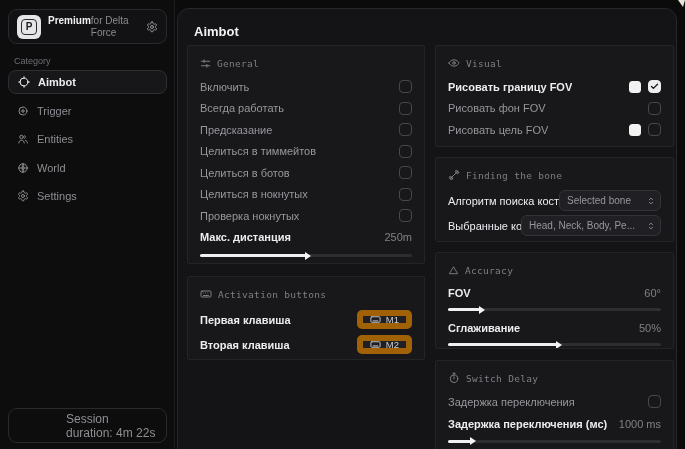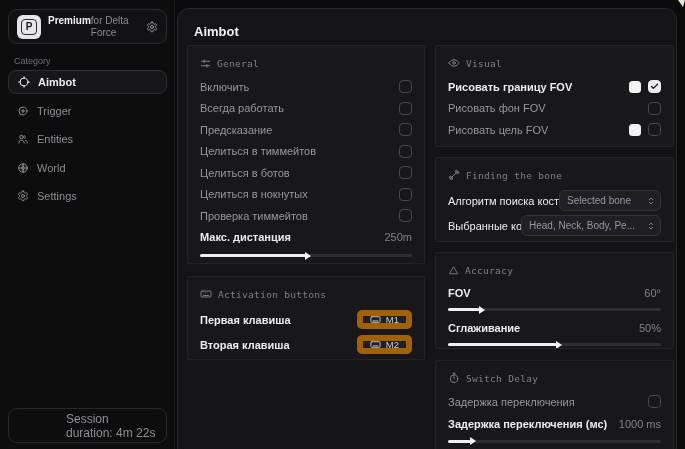--- a/index.html
+++ b/index.html
@@ -187,21 +187,21 @@
       </div>
     <div class="row">
         <span class="row-lbl">Целиться в ботов</span>
         <div class="checkbox"></div>
       </div>
     <div class="row">
         <span class="row-lbl">Целиться в нокнутых</span>
         <div class="checkbox"></div>
       </div>
     <div class="row">
-        <span class="row-lbl">Проверка тиммейтов</span>
+        <span class="row-lbl">Проверка нокнутых</span>
         <div class="checkbox"></div>
       </div>
     <div class="row">
         <span class="row-lbl bright">Макс. дистанция</span>
         <span class="row-val">250m</span>
       </div>
     <div class="slider">
       <div class="slider-fill" style="width: 50%;">
           <div class="slider-thumb"></div>
         </div>

